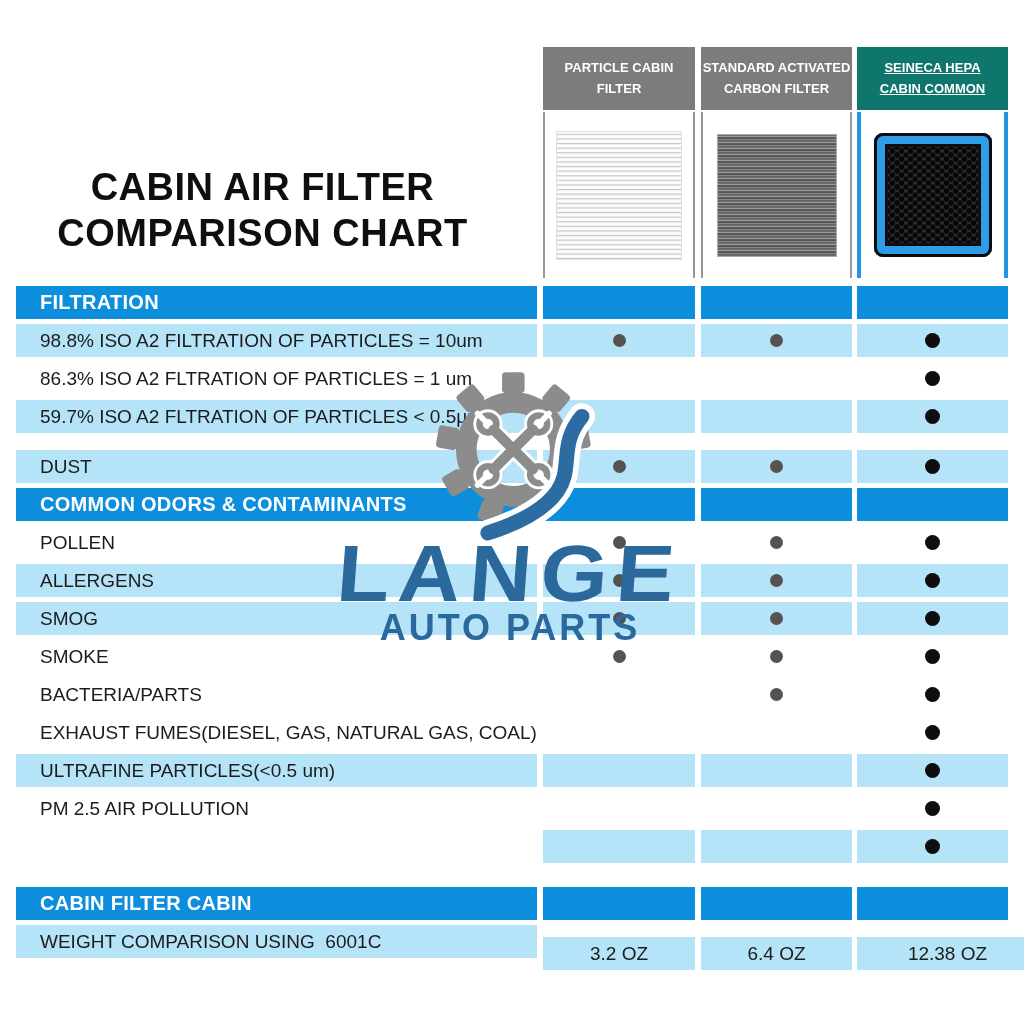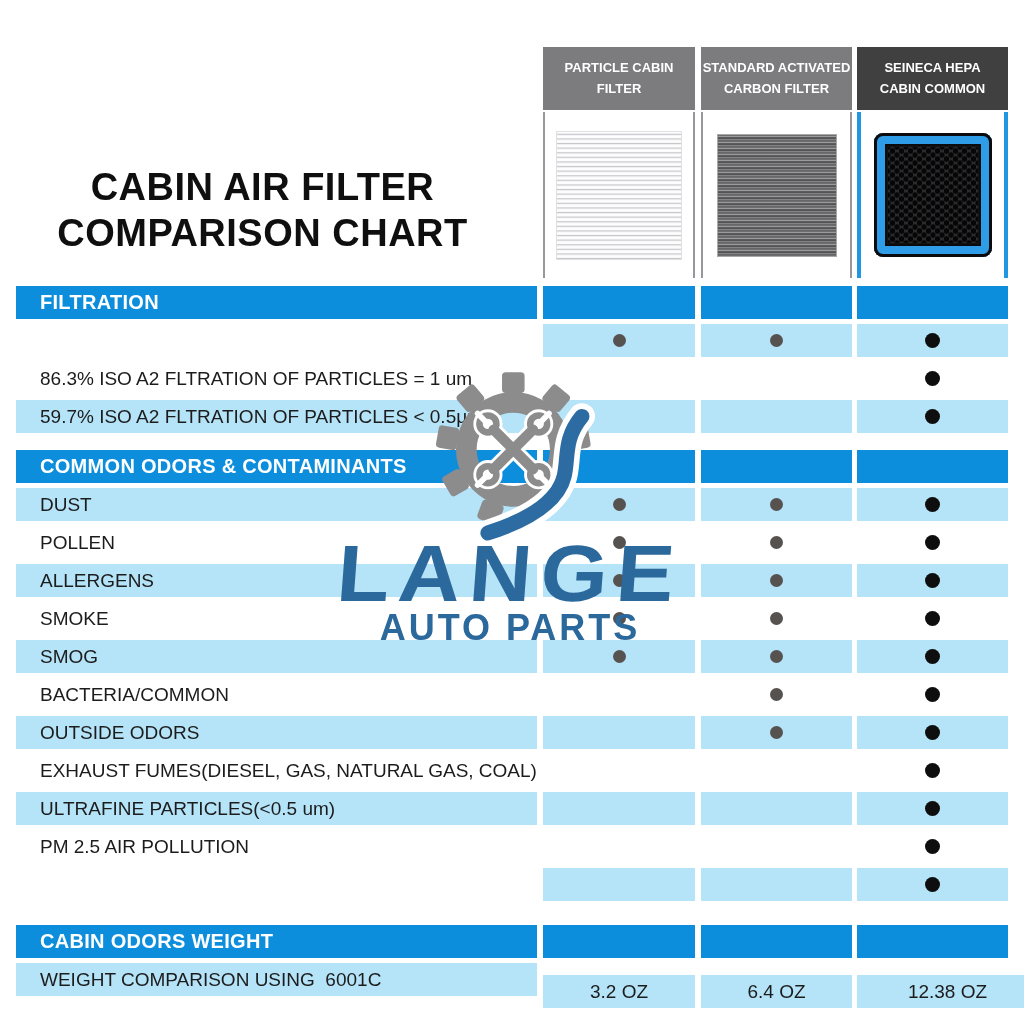--- a/index.html
+++ b/index.html
@@ -9,21 +9,21 @@
   
   .title{position:absolute;left:25px;top:164px;width:475px;text-align:center;
          font-size:38px;line-height:1.22;font-weight:800;color:#0f0f0f;letter-spacing:.5px;}
 
   
   .hdr-card{position:absolute;top:47px;height:63px;box-sizing:border-box;color:#fff;
             font-weight:700;font-size:13px;line-height:1.6;text-align:center;
             display:flex;flex-direction:column;justify-content:center;}
   .hdr-c1{left:543px;width:152px;background:#7c7c7f;}
   .hdr-c2{left:701px;width:151px;background:#7c7c7f;}
-  .hdr-c3{left:857px;width:151px;background:#404040;}
+  .hdr-c3{left:857px;width:151px;background:#0f766e;text-decoration:underline;}
 
   
   .panel{position:absolute;top:112px;height:166px;box-sizing:border-box;
          display:flex;align-items:center;justify-content:center;background:#fff;}
   .pan-c1{left:543px;width:152px;border-left:2px solid #98989c;border-right:2px solid #98989c;}
   .pan-c2{left:701px;width:151px;border-left:2px solid #98989c;border-right:2px solid #98989c;}
   .pan-c3{left:857px;width:151px;border-left:4px solid #2196e3;border-right:4px solid #2196e3;}
 
   .filter-white{width:124px;height:127px;border:1px solid #e0e0e3;
     background:repeating-linear-gradient(180deg,#ffffff 0px,#fbfbfc 1.2px,#c9c9cd 2.3px,#f4f4f6 3.4px,#ffffff 4.6px);}
@@ -99,20 +99,21 @@
 
   <div id="sections">
       <div class="section sec0">
         <div class="row header">
           <div class="cell label-cell" style="left: 16px; width: 521px;">FILTRATION</div>
           <div class="cell " style="left: 543px; width: 152px;"></div>
           <div class="cell " style="left: 701px; width: 151px;"></div>
           <div class="cell " style="left: 857px; width: 151px;"></div>
         </div>
         <div class="row light">
+          <div class="cell label-cell" style="left: 16px; width: 521px;">98.8% ISO A2 FILTRATION OF PARTICLES = 10um</div>
           <div class="cell dot-cell" style="left: 543px; width: 152px;">
             <span class="dot gray" style="background: rgb(86, 82, 80);"></span>
           </div>
           <div class="cell dot-cell" style="left: 701px; width: 151px;">
             <span class="dot gray" style="background: rgb(86, 82, 80);"></span>
           </div>
           <div class="cell dot-cell" style="left: 857px; width: 151px;">
             <span class="dot black" style="background: rgb(14, 14, 14);"></span>
           </div>
         </div>
@@ -127,38 +128,38 @@
         <div class="row light">
           <div class="cell label-cell" style="left: 16px; width: 521px;">59.7% ISO A2 FLTRATION OF PARTICLES &lt; 0.5μm</div>
           <div class="cell dot-cell" style="left: 543px; width: 152px;"></div>
           <div class="cell dot-cell" style="left: 701px; width: 151px;"></div>
           <div class="cell dot-cell" style="left: 857px; width: 151px;">
             <span class="dot black" style="background: rgb(14, 14, 14);"></span>
           </div>
         </div>
       </div>
       <div class="section sec1">
+        <div class="row light">
+          <div class="cell label-cell" style="left: 16px; width: 521px;">DUST</div>
+          <div class="cell dot-cell" style="left: 543px; width: 152px;">
+            <span class="dot gray" style="background: rgb(86, 82, 80);"></span>
+          </div>
+          <div class="cell dot-cell" style="left: 701px; width: 151px;">
+            <span class="dot gray" style="background: rgb(86, 82, 80);"></span>
+          </div>
+          <div class="cell dot-cell" style="left: 857px; width: 151px;">
+            <span class="dot black" style="background: rgb(14, 14, 14);"></span>
+          </div>
+        </div>
         <div class="row header">
           <div class="cell label-cell" style="left: 16px; width: 521px;">COMMON ODORS &amp; CONTAMINANTS</div>
           <div class="cell " style="left: 543px; width: 152px;"></div>
           <div class="cell " style="left: 701px; width: 151px;"></div>
           <div class="cell " style="left: 857px; width: 151px;"></div>
         </div>
-        <div class="row light">
-          <div class="cell label-cell" style="left: 16px; width: 521px;">DUST</div>
-          <div class="cell dot-cell" style="left: 543px; width: 152px;">
-            <span class="dot gray" style="background: rgb(86, 82, 80);"></span>
-          </div>
-          <div class="cell dot-cell" style="left: 701px; width: 151px;">
-            <span class="dot gray" style="background: rgb(86, 82, 80);"></span>
-          </div>
-          <div class="cell dot-cell" style="left: 857px; width: 151px;">
-            <span class="dot black" style="background: rgb(14, 14, 14);"></span>
-          </div>
-        </div>
         <div class="row">
           <div class="cell label-cell" style="left: 16px; width: 521px;">POLLEN</div>
           <div class="cell dot-cell" style="left: 543px; width: 152px;">
             <span class="dot gray" style="background: rgb(86, 82, 80);"></span>
           </div>
           <div class="cell dot-cell" style="left: 701px; width: 151px;">
             <span class="dot gray" style="background: rgb(86, 82, 80);"></span>
           </div>
           <div class="cell dot-cell" style="left: 857px; width: 151px;">
             <span class="dot black" style="background: rgb(14, 14, 14);"></span>
@@ -169,56 +170,46 @@
           <div class="cell dot-cell" style="left: 543px; width: 152px;">
             <span class="dot gray" style="background: rgb(86, 82, 80);"></span>
           </div>
           <div class="cell dot-cell" style="left: 701px; width: 151px;">
             <span class="dot gray" style="background: rgb(86, 82, 80);"></span>
           </div>
           <div class="cell dot-cell" style="left: 857px; width: 151px;">
             <span class="dot black" style="background: rgb(14, 14, 14);"></span>
           </div>
         </div>
+        <div class="row light">
+          <div class="cell label-cell" style="left: 16px; width: 521px;">SMOG</div>
+          <div class="cell dot-cell" style="left: 543px; width: 152px;">
+            <span class="dot gray" style="background: rgb(86, 82, 80);"></span>
+          </div>
+          <div class="cell dot-cell" style="left: 701px; width: 151px;">
+            <span class="dot gray" style="background: rgb(86, 82, 80);"></span>
+          </div>
+          <div class="cell dot-cell" style="left: 857px; width: 151px;">
+            <span class="dot black" style="background: rgb(14, 14, 14);"></span>
+          </div>
+        </div>
         <div class="row">
           <div class="cell label-cell" style="left: 16px; width: 521px;">SMOKE</div>
           <div class="cell dot-cell" style="left: 543px; width: 152px;">
             <span class="dot gray" style="background: rgb(86, 82, 80);"></span>
           </div>
           <div class="cell dot-cell" style="left: 701px; width: 151px;">
             <span class="dot gray" style="background: rgb(86, 82, 80);"></span>
           </div>
           <div class="cell dot-cell" style="left: 857px; width: 151px;">
             <span class="dot black" style="background: rgb(14, 14, 14);"></span>
           </div>
         </div>
-        <div class="row light">
-          <div class="cell label-cell" style="left: 16px; width: 521px;">SMOG</div>
-          <div class="cell dot-cell" style="left: 543px; width: 152px;">
-            <span class="dot gray" style="background: rgb(86, 82, 80);"></span>
-          </div>
-          <div class="cell dot-cell" style="left: 701px; width: 151px;">
-            <span class="dot gray" style="background: rgb(86, 82, 80);"></span>
-          </div>
-          <div class="cell dot-cell" style="left: 857px; width: 151px;">
-            <span class="dot black" style="background: rgb(14, 14, 14);"></span>
-          </div>
-        </div>
-        <div class="row">
-          <div class="cell label-cell" style="left: 16px; width: 521px;">BACTERIA/COMMON</div>
-          <div class="cell dot-cell" style="left: 543px; width: 152px;"></div>
-          <div class="cell dot-cell" style="left: 701px; width: 151px;">
-            <span class="dot gray" style="background: rgb(86, 82, 80);"></span>
-          </div>
-          <div class="cell dot-cell" style="left: 857px; width: 151px;">
-            <span class="dot black" style="background: rgb(14, 14, 14);"></span>
-          </div>
-        </div>
-        <div class="row light">
-          <div class="cell label-cell" style="left: 16px; width: 521px;">OUTSIDE ODORS</div>
+        <div class="row">
+          <div class="cell label-cell" style="left: 16px; width: 521px;">BACTERIA/PARTS</div>
           <div class="cell dot-cell" style="left: 543px; width: 152px;"></div>
           <div class="cell dot-cell" style="left: 701px; width: 151px;">
             <span class="dot gray" style="background: rgb(86, 82, 80);"></span>
           </div>
           <div class="cell dot-cell" style="left: 857px; width: 151px;">
             <span class="dot black" style="background: rgb(14, 14, 14);"></span>
           </div>
         </div>
         <div class="row">
           <div class="cell label-cell" style="left: 16px; width: 521px;">EXHAUST FUMES(DIESEL, GAS, NATURAL GAS, COAL)</div>
@@ -247,21 +238,21 @@
         <div class="row light">
           <div class="cell dot-cell" style="left: 543px; width: 152px;"></div>
           <div class="cell dot-cell" style="left: 701px; width: 151px;"></div>
           <div class="cell dot-cell" style="left: 857px; width: 151px;">
             <span class="dot black" style="background: rgb(14, 14, 14);"></span>
           </div>
         </div>
       </div>
       <div class="section sec2">
         <div class="row header">
-          <div class="cell label-cell" style="left: 16px; width: 521px;">CABIN ODORS WEIGHT</div>
+          <div class="cell label-cell" style="left: 16px; width: 521px;">CABIN FILTER CABIN</div>
           <div class="cell " style="left: 543px; width: 152px;"></div>
           <div class="cell " style="left: 701px; width: 151px;"></div>
           <div class="cell " style="left: 857px; width: 151px;"></div>
         </div>
         <div class="row light">
           <div class="cell label-cell" style="left: 16px; width: 521px;">WEIGHT COMPARISON USING  6001C</div>
           <div class="cell val-cell" style="left: 543px; width: 152px;">3.2 OZ</div>
           <div class="cell val-cell" style="left: 701px; width: 151px;">6.4 OZ</div>
           <div class="cell val-cell" style="left: 857px; width: 181px;">12.38 OZ</div>
         </div>

